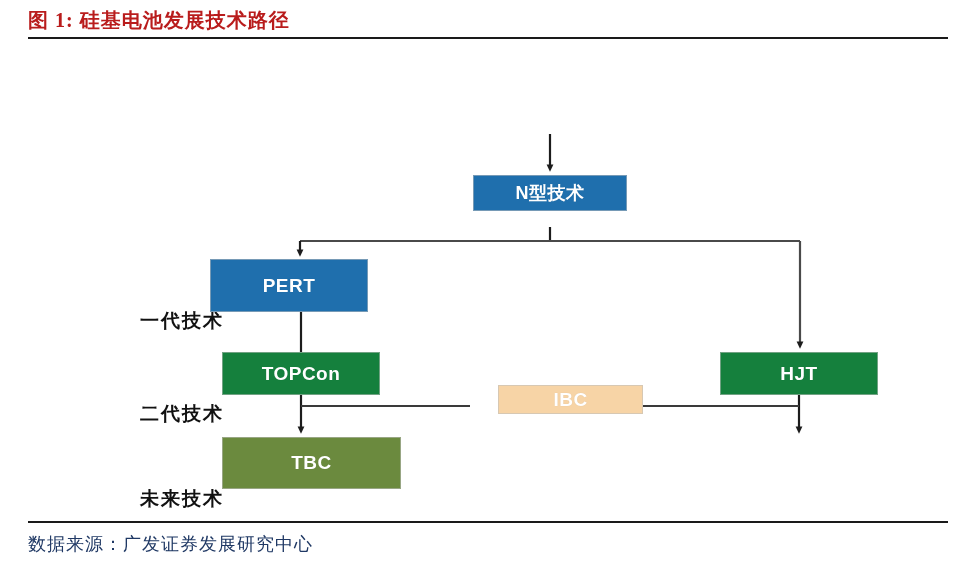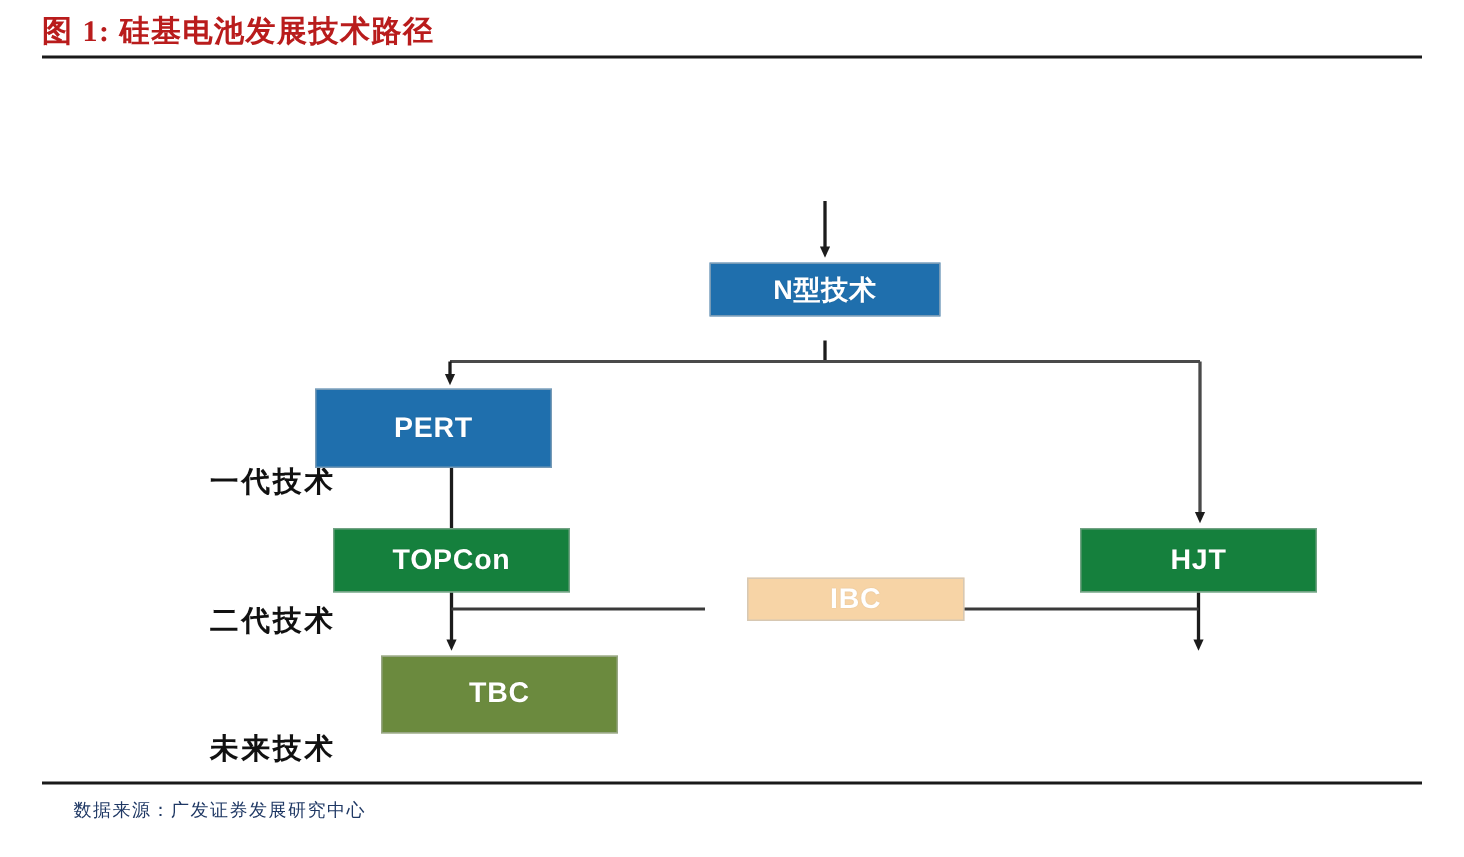--- a/index.html
+++ b/index.html
@@ -47,24 +47,24 @@
   #footer-rule {
     position: absolute;
     left: 28px;
     top: 521px;
     width: 920px;
     height: 2px;
     background: #1a1a1a;
   }
   #figure-source {
     position: absolute;
-    left: 49px;
+    left: 28px;
     top: 532px;
     font-family: Liberation Mono, monospace;
-    font-size: 12px;
+    font-size: 18px;
     letter-spacing: 1px;
     color: #1F3864;
     white-space: nowrap;
   }
 
   
   #diagram-canvas {
     position: absolute;
     left: 0;
     top: 40px;
@@ -170,20 +170,20 @@
   </div>
 
   <div class="node-box node-orange" style="left:720px; top:312px; width:158px; height:43px;">
     <span>HJT</span>
   </div>
 
   <div class="node-box node-peach" style="left:470px; top:345px; width:145px; height:29px;margin-left:28px;">
     <span>IBC</span>
   </div>
 
-  <div class="node-box node-green" style="left:222px; top:397px; width:158px; height:52px;margin-left:32px;">
+  <div class="node-box node-green" style="left:222px; top:397px; width:179px; height:52px;">
     <span>TBC</span>
   </div>
 
 </div>
 
 <div id="footer-rule"></div>
 <div id="figure-source">数据来源：广发证券发展研究中心</div>
 
 </body></html>

